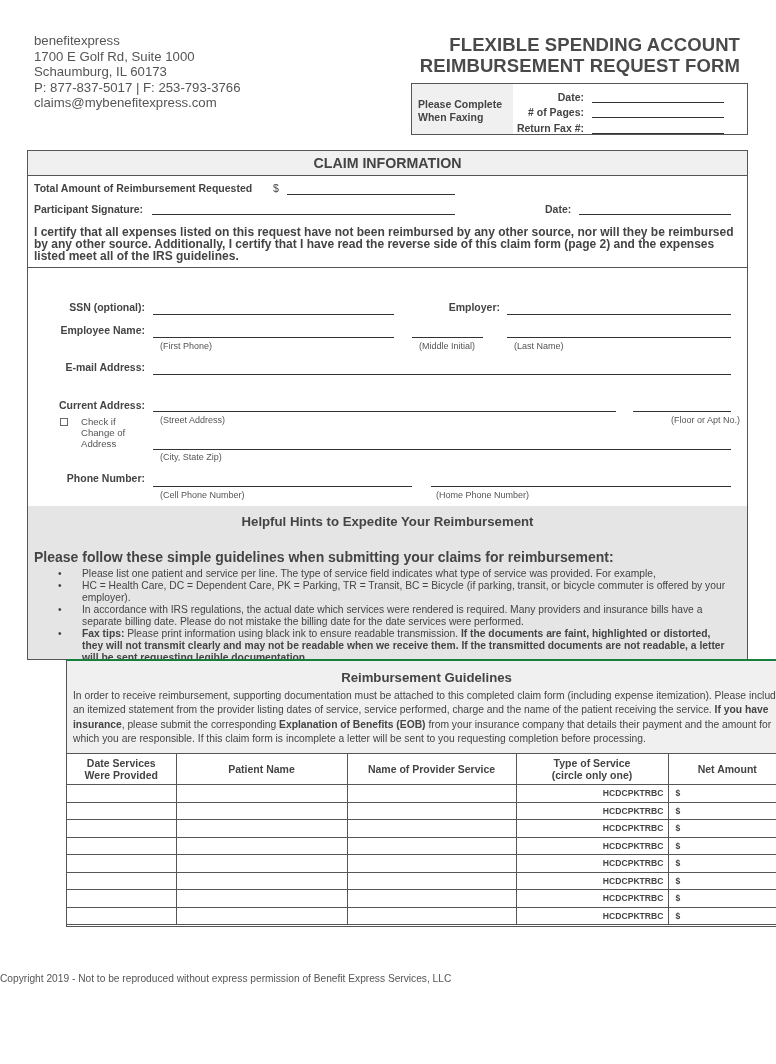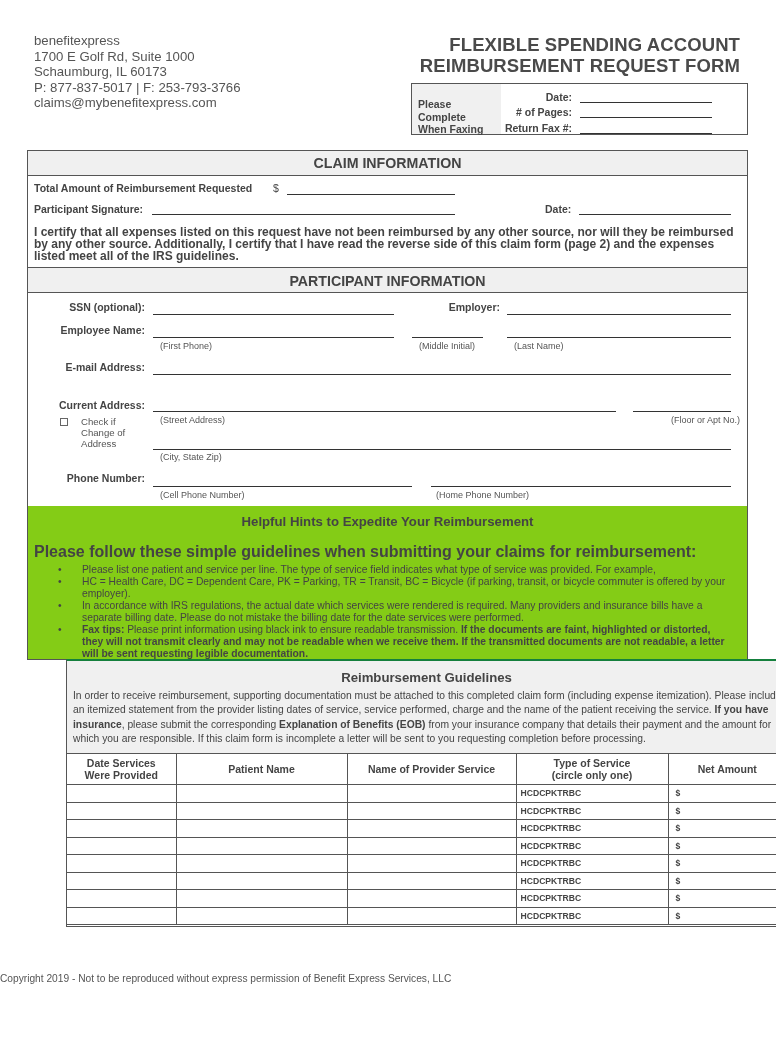--- a/index.html
+++ b/index.html
@@ -5,63 +5,63 @@
   * { box-sizing: border-box; margin: 0; padding: 0; }
   html, body { width: 776px; height: 1064px; background: #ffffff; }
   body { font-family: "Liberation Sans", sans-serif; color: #444444; position: relative; overflow: hidden; }
 
   .company { position: absolute; left: 34px; top: 33px; font-size: 13.2px; line-height: 15.6px; color: #555555; }
   .company div { white-space: nowrap; }
 
   .title { position: absolute; right: 36px; top: 34px; text-align: right; font-weight: bold; font-size: 18.5px; line-height: 21px; color: #4a4a4a; letter-spacing: 0.1px; }
 
   .fax-box { position: absolute; left: 411px; top: 83px; width: 337px; height: 52px; border: 1.5px solid #555; display: flex; }
-  .fax-left { width: 89px; background: #f0f0f0; font-weight: bold; font-size: 10.5px; line-height: 12.5px; padding: 14px 0 0 6px; color: #444; }
+  .fax-left { width: 101px; background: #f0f0f0; font-weight: bold; font-size: 10.5px; line-height: 12.5px; padding: 14px 0 0 6px; color: #444; }
   .fax-right { flex: 1; padding-top: 3px; }
   .fax-row { display: flex; align-items: flex-end; height: 15.5px; font-weight: bold; font-size: 10.5px; }
   .fax-row .lbl { width: 79px; text-align: right; padding-right: 8px; }
   .fax-row .line { width: 132px; border-bottom: 1px solid #333; height: 11px; }
 
   .sec { position: absolute; left: 27px; width: 721px; border: 1.5px solid #555; }
   .sec-head { background: #f0f0f0; text-align: center; font-weight: bold; font-size: 14.2px; color: #444; border-bottom: 1.5px solid #555; }
 
   .claim { top: 150px; height: 118px; }
   .claim .sec-head { height: 25px; line-height: 25px; }
   .lbl-b { font-weight: bold; font-size: 10.5px; position: absolute; white-space: nowrap; }
   .uline { position: absolute; border-bottom: 1px solid #333; height: 1px; }
   .cert { position: absolute; left: 6px; top: 75px; width: 705px; font-weight: bold; font-size: 12px; line-height: 12px; }
 
   .part { top: 267px; height: 240px; border-top: none; }
   .part .sec-head { height: 26px; line-height: 26px; border-top: 1.5px solid #555; }
   .sub { position: absolute; font-size: 9px; white-space: nowrap; color: #555; }
   .checkbox { position: absolute; width: 8px; height: 8px; border: 1px solid #666; }
   .chk-text { position: absolute; font-size: 9.6px; line-height: 11px; color: #555; }
 
-  .hints { top: 506px; height: 154px; background: #84cc16; border-top: none; }
+  .hints { top: 506px; height: 154px; background: #e5e5e5; border-top: none; }
   .hints-title { text-align: center; font-weight: bold; font-size: 13.2px; margin-top: 8px; color: #444; }
-  .hints-intro { font-weight: bold; font-size: 16px; margin: 14px 0 0 6px; }
+  .hints-intro { font-weight: bold; font-size: 14px; margin: 20px 0 0 6px; }
   .hints ul { list-style: none; margin: 3px 0 0 30px; width: 672px; }
   .hints li { position: relative; padding-left: 24px; font-size: 10.3px; line-height: 12px; }
   .hints li .bullet { position: absolute; left: 0; top: 0; }
   .hints li b { font-weight: bold; }
 
   .guide { top: 659px; height: 268px; border-top: 2px solid #15803d; margin-left: 39px; }
   .guide-top { background: #f0f0f0; height: 92px; padding-top: 9px; }
   .guide-title { text-align: center; font-weight: bold; font-size: 13.2px; color: #444; }
   .guide-text { font-size: 10.3px; line-height: 14.3px; margin: 4px 0 0 6px; width: 712px; color: #444; }
   .guide-text b { font-weight: bold; }
 
   table.claims { border-collapse: collapse; width: 100%; position: absolute; left: 0; top: 92px; }
   table.claims th, table.claims td { border: 1px solid #555; }
   table.claims tr:first-child th { border-top: 1px solid #555; }
   table.claims th { font-weight: bold; font-size: 10.5px; line-height: 12.5px; height: 31px; text-align: center; color: #444; }
   table.claims td { height: 17.5px; font-weight: bold; font-size: 8.6px; }
   table.claims td:first-child, table.claims th:first-child { border-left: none; }
   table.claims td:last-child, table.claims th:last-child { border-right: none; }
-  .svc { display: flex; justify-content: flex-start; padding: 0 4px; color: #444; }
+  .svc { display: flex; justify-content: flex-end; padding: 0 4px; color: #444; }
   .dollar { padding-left: 7px; font-size: 10px; }
 
   .footer { position: absolute; left: 0; width: 776px; top: 973px; font-size: 10.2px; color: #555; }
 </style>
 </head>
 <body>
 
 <div class="company">
   <div>benefitexpress</div>
   <div>1700 E Golf Rd, Suite 1000</div>
@@ -102,21 +102,20 @@
   <span class="lbl-b" style="left:245px; top:31px; font-weight:normal;">$</span>
   <span class="uline" style="left:259px; top:43px; width:168px;"></span>
   <span class="lbl-b" style="left:6px; top:52px;">Participant Signature:</span>
   <span class="uline" style="left:124px; top:63px; width:303px;"></span>
   <span class="lbl-b" style="left:517px; top:52px;">Date:</span>
   <span class="uline" style="left:551px; top:63px; width:152px;"></span>
   <div class="cert">I certify that all expenses listed on this request have not been reimbursed by any other source, nor will they be reimbursed by any other source.  Additionally, I certify that I have read the reverse side of this claim form (page 2) and the expenses listed meet all of the IRS guidelines.</div>
 </div>
 
 <div class="sec part">
-  <div class="sec-head">PARTICIPANT INFORMATION</div>
 
   <span class="lbl-b" style="right:602px; top:34px;">SSN (optional):</span>
   <span class="uline" style="left:125px; top:47px; width:241px;"></span>
   <span class="lbl-b" style="right:247px; top:34px;">Employer:</span>
   <span class="uline" style="left:479px; top:47px; width:224px;"></span>
 
   <span class="lbl-b" style="right:602px; top:57px;">Employee Name:</span>
   <span class="uline" style="left:125px; top:70px; width:241px;"></span>
   <span class="uline" style="left:384px; top:70px; width:71px;"></span>
   <span class="uline" style="left:479px; top:70px; width:224px;"></span>

